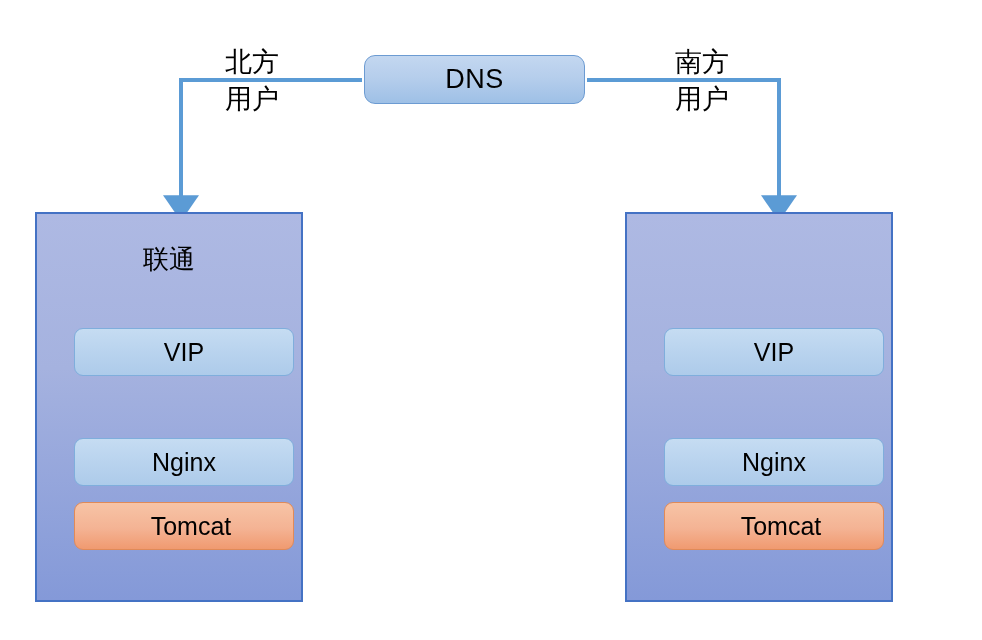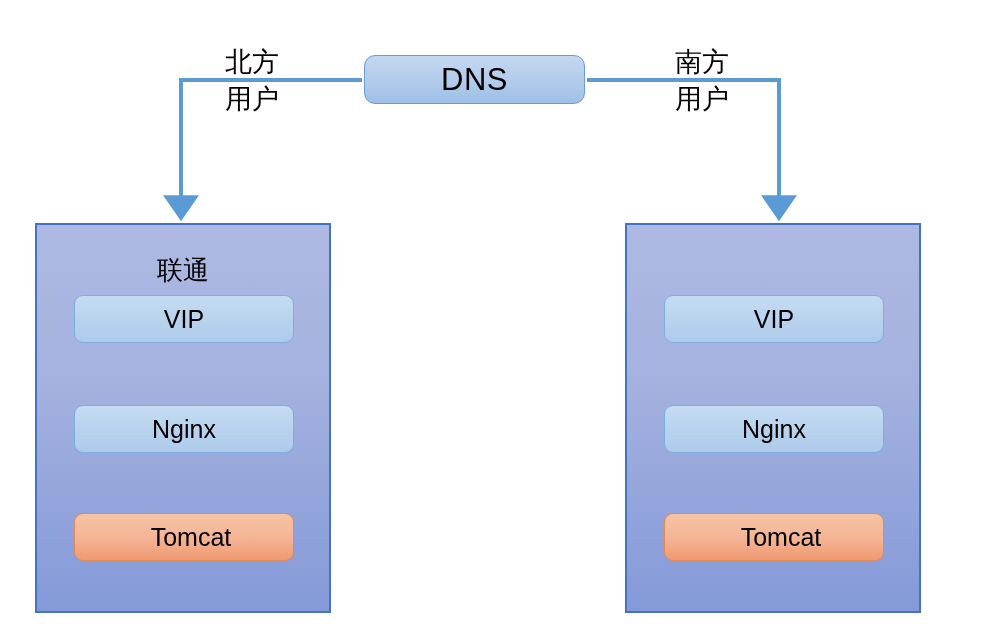--- a/index.html
+++ b/index.html
@@ -36,40 +36,40 @@
     height: 49px;
     border-radius: 11px;
     border: 1px solid #6C9BD2;
     background: linear-gradient(to bottom, #C3D7F0 0%, #B6CEEC 45%, #9EC0E6 100%);
     display: flex;
     align-items: center;
     justify-content: center;
     box-sizing: border-box;
   }
   .dns-box .dns-label {
-    font-size: 31px;
+    font-size: 27px;
     color: #000000;
     letter-spacing: 0.5px;
   }
   
   .edge-label {
     position: absolute;
     font-size: 27px;
     line-height: 37px;
     color: #000000;
     text-align: center;
     white-space: nowrap;
   }
   #edge-label-north { left: 198px; top: 44px; width: 108px; }
   #edge-label-south { left: 648px; top: 44px; width: 108px; }
   
   .isp-container {
     position: absolute;
-    top: 223px;
-    width: 296px;
+    top: 212px;
+    width: 268px;
     height: 390px;
     border: 2px solid #4472C4;
     background: linear-gradient(to bottom, #AEB9E3 0%, #A5B2DF 40%, #8499D8 100%);
     box-sizing: border-box;
   }
   #isp-container-unicom { left: 35px; }
   #isp-container-telecom { left: 625px; }
   .isp-title {
     position: absolute;
     top: 28px;
@@ -89,20 +89,21 @@
     box-sizing: border-box;
     display: flex;
     align-items: center;
     justify-content: center;
     font-size: 25px;
     color: #000000;
   }
   .node-blue {
     border: 1px solid #7FAEDC;
     background: linear-gradient(to bottom, #C5DCF2 0%, #B9D3EE 50%, #ADCBEA 100%);
+    margin-top: 44px;
   }
   .node-orange {
     border: 1px solid #E08A58;
     background: linear-gradient(to bottom, #F7C4A6 0%, #F4B394 55%, #F09A70 100%);
     padding-left: 14px;
   }
   #node-vip-left    { top: 70px; }
   #node-nginx-left  { top: 180px; }
   #node-tomcat-left { top: 288px; }
   #node-vip-right    { top: 70px; }

